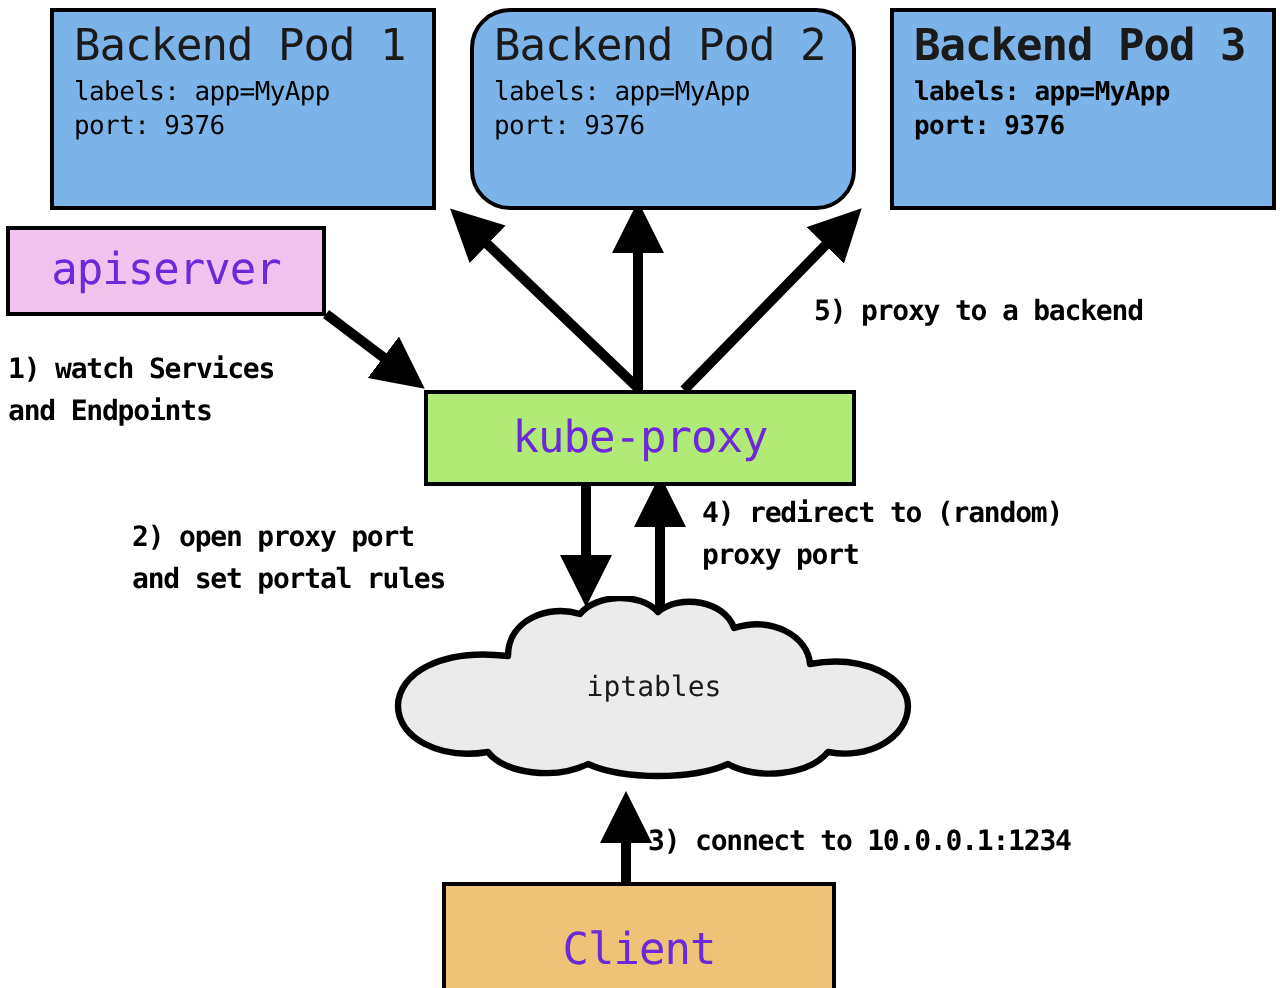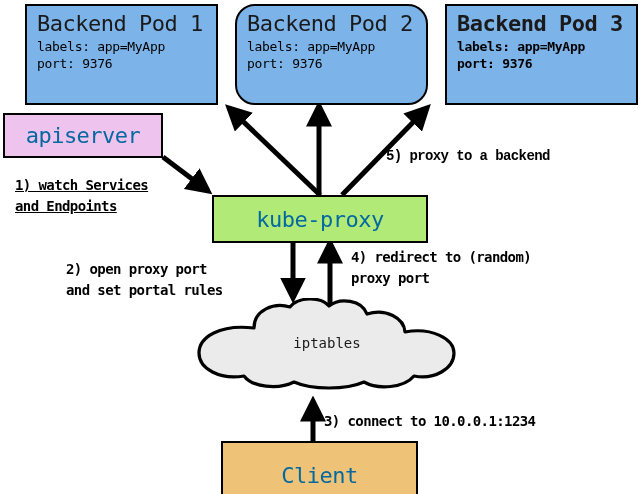--- a/index.html
+++ b/index.html
@@ -36,21 +36,21 @@
   }
   .pod-line {
     font-size: 13px;
     color: #000000;
     line-height: 1.35;
     white-space: nowrap;
     letter-spacing: -0.3px;
   }
   .simple-label {
     font-size: 22px;
-    color: #0369a1;
+    color: #6d28d9;
     text-align: center;
     white-space: nowrap;
     letter-spacing: -0.5px;
   }
   .cloud-label {
     font-size: 14px;
     color: #1a1a1a;
     white-space: nowrap;
     text-align: right;
   }
@@ -159,36 +159,36 @@
              C13,39 34,26 68,30 Z" fill="#ebebeb" stroke="#000000" stroke-width="3.2" stroke-linejoin="round"></path>
   </svg>
   <div style="position:absolute; left:186px; top:333px; width:282px; text-align:center;">
     <span class="cloud-label">iptables</span>
   </div>
 
   <div class="node" style="left:221px; top:441px; width:197px; height:68px; background:#eec277;">
     <div class="simple-label">Client</div>
   </div>
 
-  <div class="step" style="left:15px; top:175px;text-decoration:underline;">
+  <div class="step" style="left:4px; top:175px;">
     <div>1) watch Services</div>
     <div>and Endpoints</div>
   </div>
 
   <div class="step" style="left:66px; top:247px;margin-top:12px;">
     <div>2) open proxy port</div>
     <div>and set portal rules</div>
   </div>
 
   <div class="step" style="left:324px; top:411px;">
     <div>3) connect to 10.0.0.1:1234</div>
   </div>
 
   <div class="step" style="left:351px; top:247px;">
     <div>4) redirect to (random)</div>
     <div>proxy port</div>
   </div>
 
-  <div class="step" style="left:386px; top:146px;font-family:Liberation Mono, monospace;">
+  <div class="step" style="left:407px; top:146px;">
     <div>5) proxy to a backend</div>
   </div>
 
 </div>
 
 </body></html>

